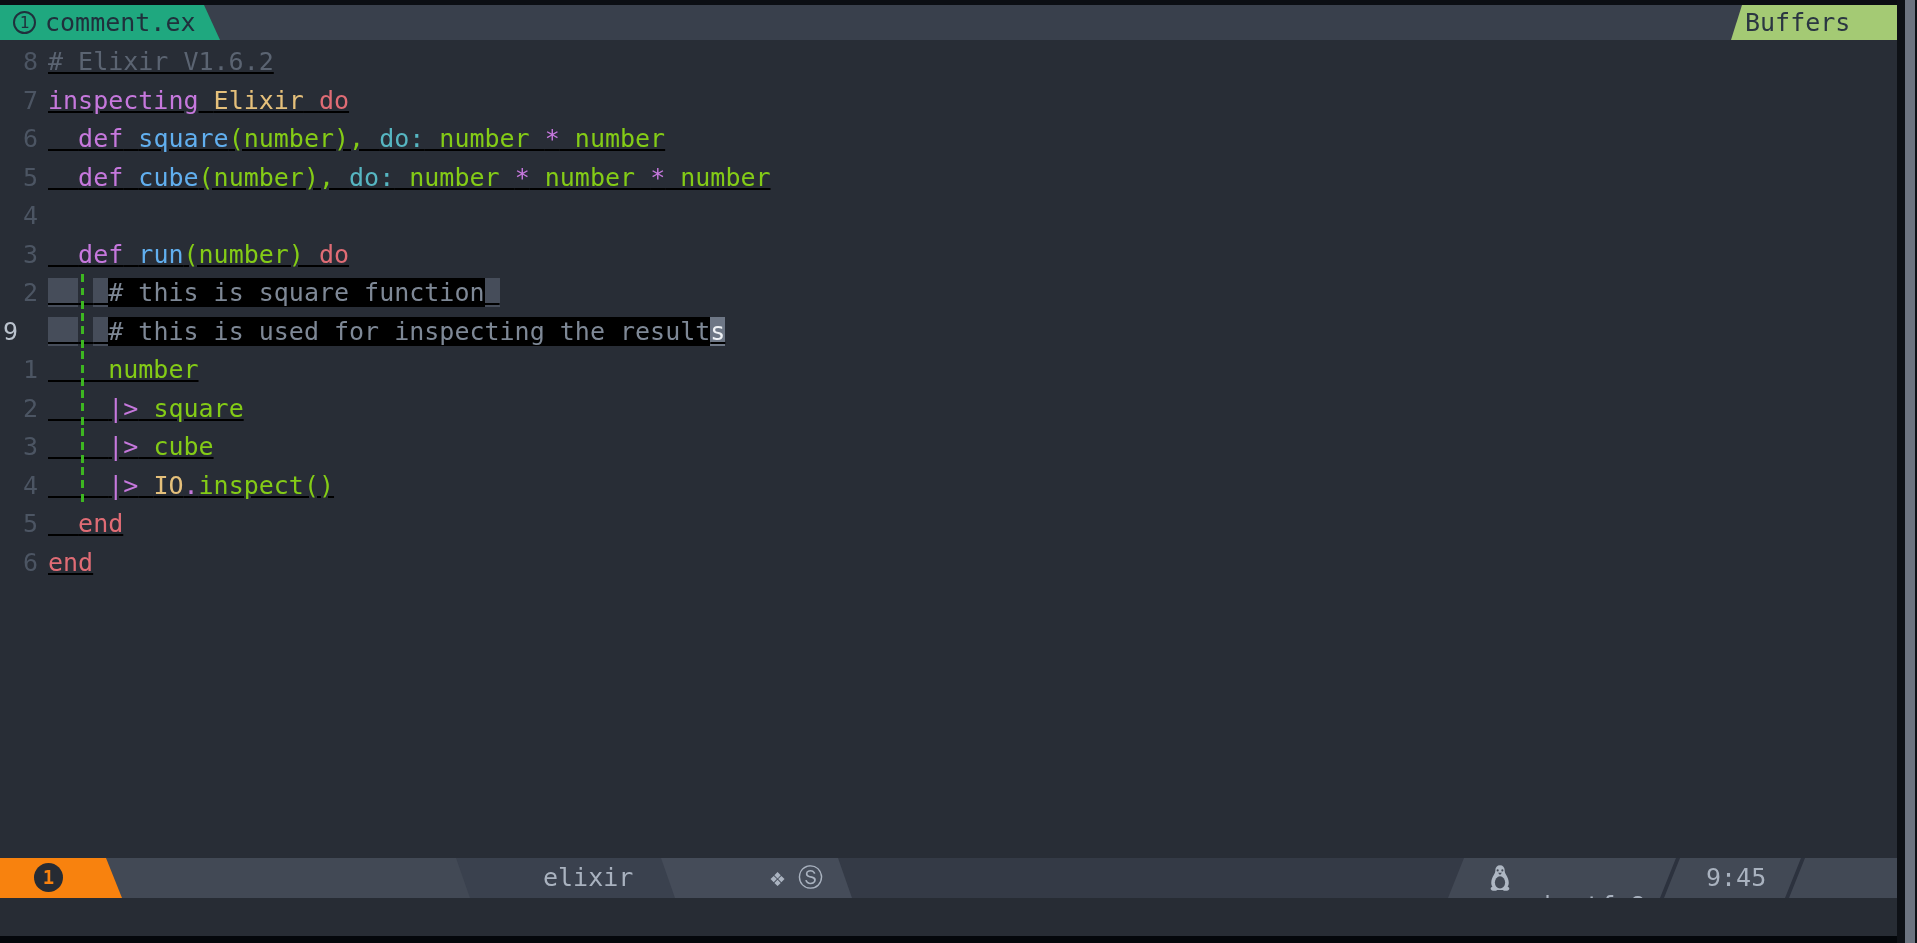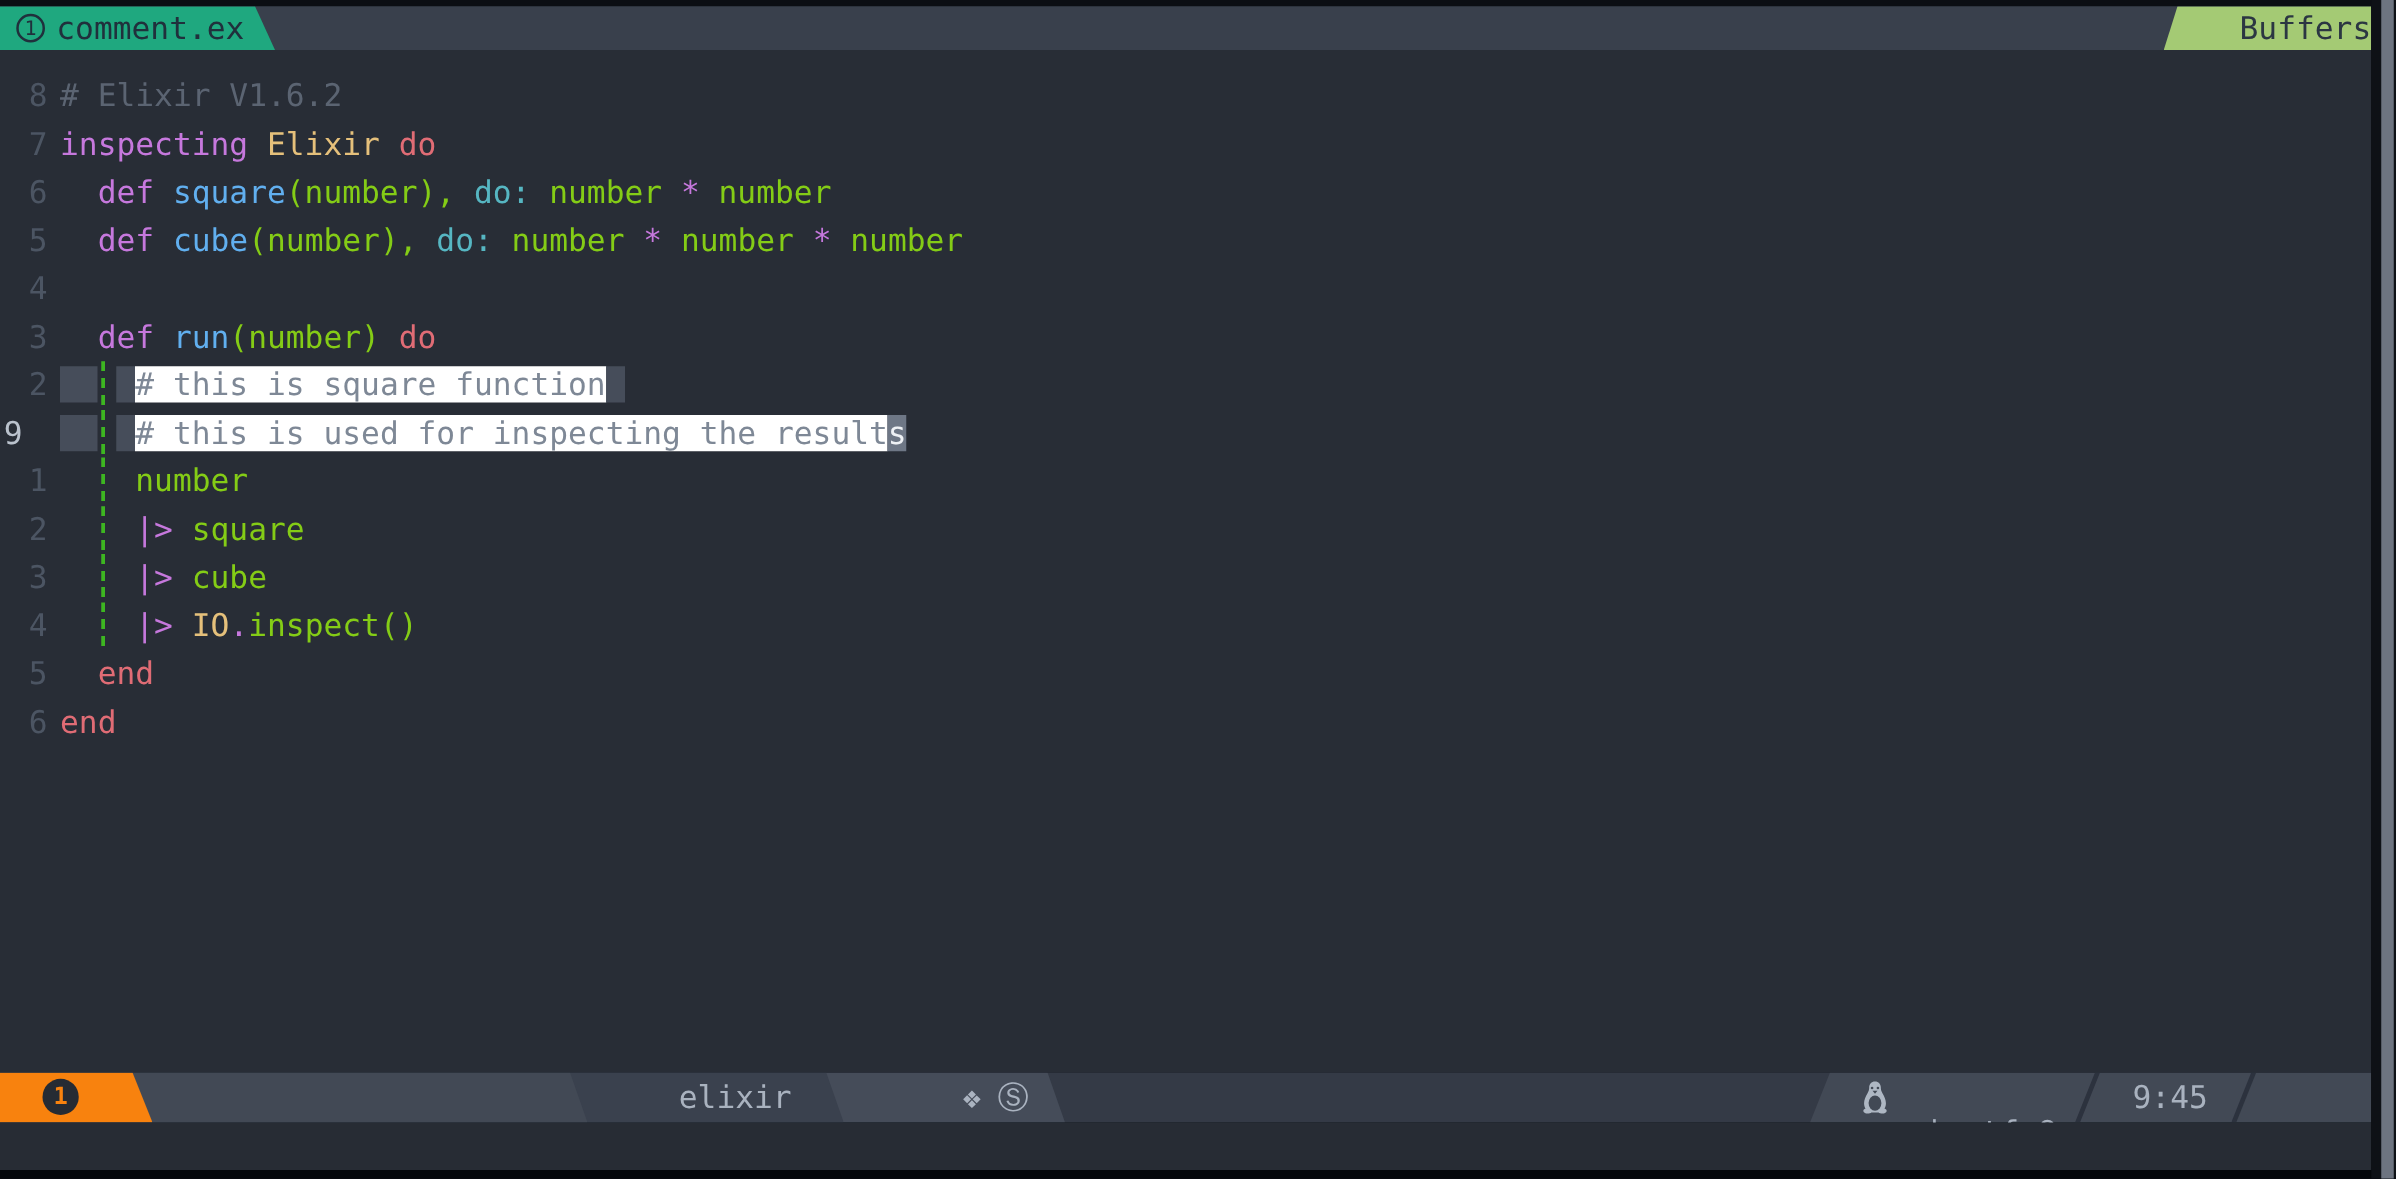--- a/index.html
+++ b/index.html
@@ -18,43 +18,43 @@
   
   #tab-bar { position:absolute; left:0; top:5px; width:1897px; height:35px; background:#39404c; }
   #active-tab { position:absolute; left:0; top:0; width:220px; height:35px; background:#1fa87f;
                 clip-path:polygon(0 0, 204px 0, 220px 100%, 0 100%);
                 display:flex; align-items:center; color:#20303c; }
   .tab-badge { width:23px; height:23px; border:2px solid #20303c; border-radius:50%;
                font-size:16px; line-height:19px; text-align:center; margin:0 9px 0 13px; }
   .tab-label { font-size:25px; }
   #buffers-tab { position:absolute; left:1731px; top:0; width:166px; height:35px; background:#a4ca74;
                  clip-path:polygon(11px 0, 100% 0, 100% 100%, 0 100%);
-                 color:#2b3642; font-size:25px; line-height:35px; text-align:right; padding-left:14px; }
+                 color:#2b3642; font-size:25px; line-height:35px; text-align:left; padding-left:14px; }
 
   
   #editor { position:absolute; left:0; top:40px; width:1897px; height:818px; background:#282d36; }
-  #editor-lines { padding-top:18px; }
+  #editor-lines { padding-top:3px;text-decoration:underline; }
   .row { position:relative; height:38.5px; line-height:38.5px; white-space:pre; font-size:25px; }
   .gutter { display:inline-block; width:38px; text-align:right; color:#4c5563; }
   .gutter.cur { width:38px; text-align:left; padding-left:3px; color:#bac2cd; }
   .code { margin-left:10px; }
   .guide { position:absolute; left:81px; top:0; bottom:0; width:3px;
            background:repeating-linear-gradient(180deg,#3db621 0 8px, transparent 8px 13.5px); }
 
   .t-txt    { color:#84cc16;text-align:center; }
   .t-cmt    { color:#5b6472; }
   .t-kw     { color:#c678dd; }
   .t-mod    { color:#e5c07b; }
   .t-fn     { color:#61afef; }
   .t-red    { color:#e06c75; }
   .t-atom   { color:#56b6c2; }
   .t-op     { color:#c678dd; }
   .t-sel    { background:#464d5a; }
   .t-gap    { }
-  .t-cmtsel { background:#ffffff; color:#7e8896; }
+  .t-cmtsel { background:#000000; color:#7e8896; }
   .t-cursor { background:#6e7786; color:#eef1f5; }
 
   
   #cmdline { position:absolute; left:0; top:898px; width:1897px; height:38px; background:#272c34; }
 
   
   #status-bar { position:absolute; left:0; top:858px; width:1897px; height:40px; background:#343a46; overflow:hidden; }
   .seg { position:absolute; top:0; height:40px; }
   #seg-l4 { left:0; width:852px; background:#454c59; clip-path:polygon(0 0,838px 0,852px 100%,0 100%); z-index:2; }
   #seg-l3 { left:0; width:675px; background:#3a414e; clip-path:polygon(0 0,661px 0,675px 100%,0 100%); z-index:3; }

